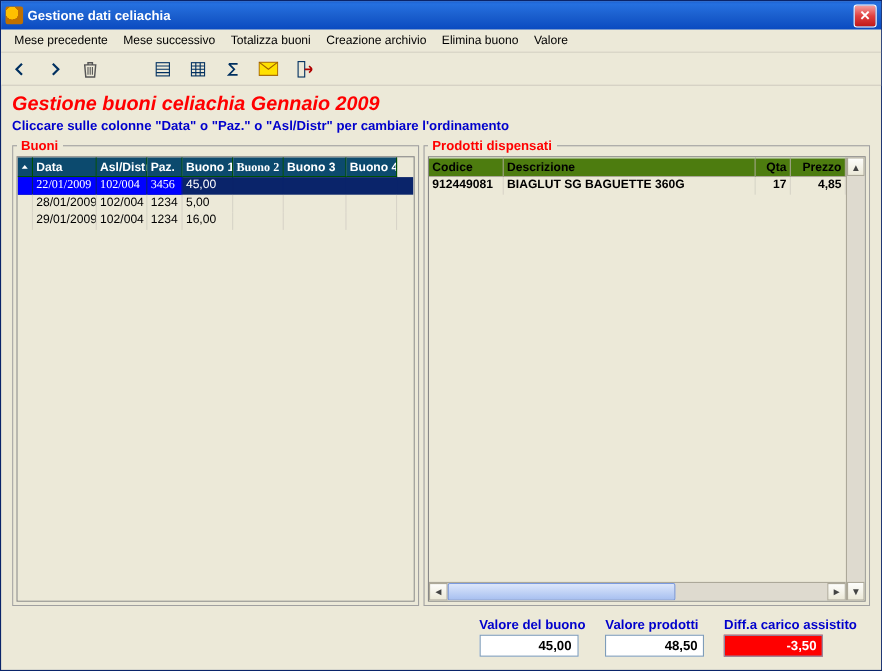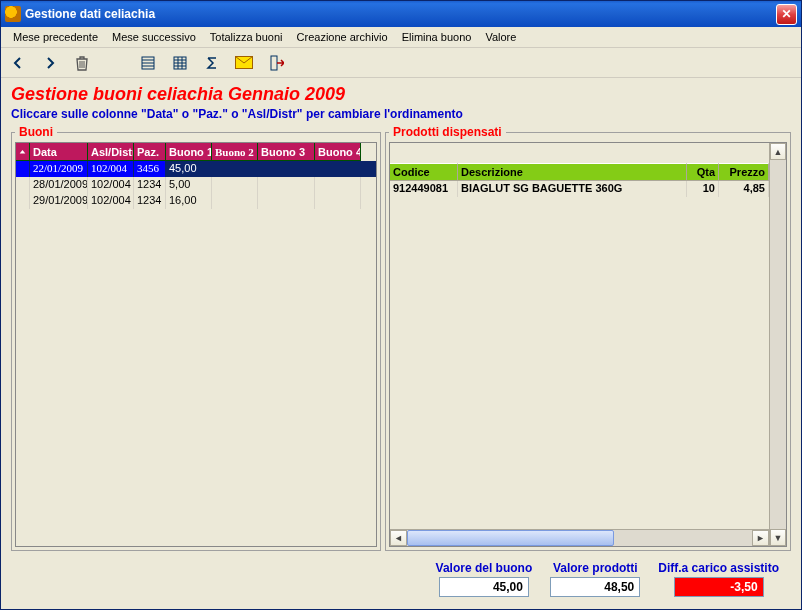--- a/index.html
+++ b/index.html
@@ -123,32 +123,31 @@
     position: relative;
     display: flex;
     flex-direction: column;
   }
   .grid-head {
     display: flex;
     font-weight: bold;
     font-size: 11px;
   }
   .grid-head.green .hcell {
-    background: #be185d;
+    background: #0c4a6e;
     color: #fff;
     border-right: 1px solid #005000;
     border-bottom: 1px solid #005000;
   }
   .grid-head.gray .hcell {
-    background: #84cc16;
+    background: #4d7c0f;
     color: #000;
     border-right: 1px solid #aca899;
     border-bottom: 1px solid #aca899;
     border-top: 1px solid #fff;
-    margin-top: 20px;
   }
   .hcell {
     padding: 2px 3px;
     overflow: hidden;
     white-space: nowrap;
     height: 18px;
     display: flex;
     align-items: center;
   }
   .grid-body {
@@ -218,21 +217,21 @@
 
   .footer {
     padding: 10px 12px 6px 0;
     display: flex;
     justify-content: flex-end;
     gap: 18px;
   }
   .footer .block {
     display: flex;
     flex-direction: column;
-    align-items: center;
+    align-items: flex-start;
   }
   .footer .lbl {
     color: #0000cc;
     font-weight: bold;
     font-size: 12px;
     margin-bottom: 2px;
     white-space: nowrap;
   }
   .footer .val {
     background: #fff;
@@ -391,21 +390,21 @@
               <div class="grid-head gray">
                 <div class="hcell pw0">Codice</div>
                 <div class="hcell pw1">Descrizione</div>
                 <div class="hcell pw2 r">Qta</div>
                 <div class="hcell pw3 r">Prezzo</div>
               </div>
               <div class="grid-body" id="prodotti-body">
                   <div class="row" style="font-weight: bold;">
                     <div class="cell pw0">912449081</div>
                     <div class="cell pw1">BIAGLUT SG BAGUETTE 360G</div>
-                    <div class="cell pw2 r">10</div>
+                    <div class="cell pw2 r">17</div>
                     <div class="cell pw3 r">4,85</div>
                   </div>
                 </div>
               <div class="scroll-h">
                 <div class="arrow">◄</div>
                 <div class="track">
                     <div class="thumb"></div>
                   </div>
                 <div class="arrow">►</div>
               </div>

